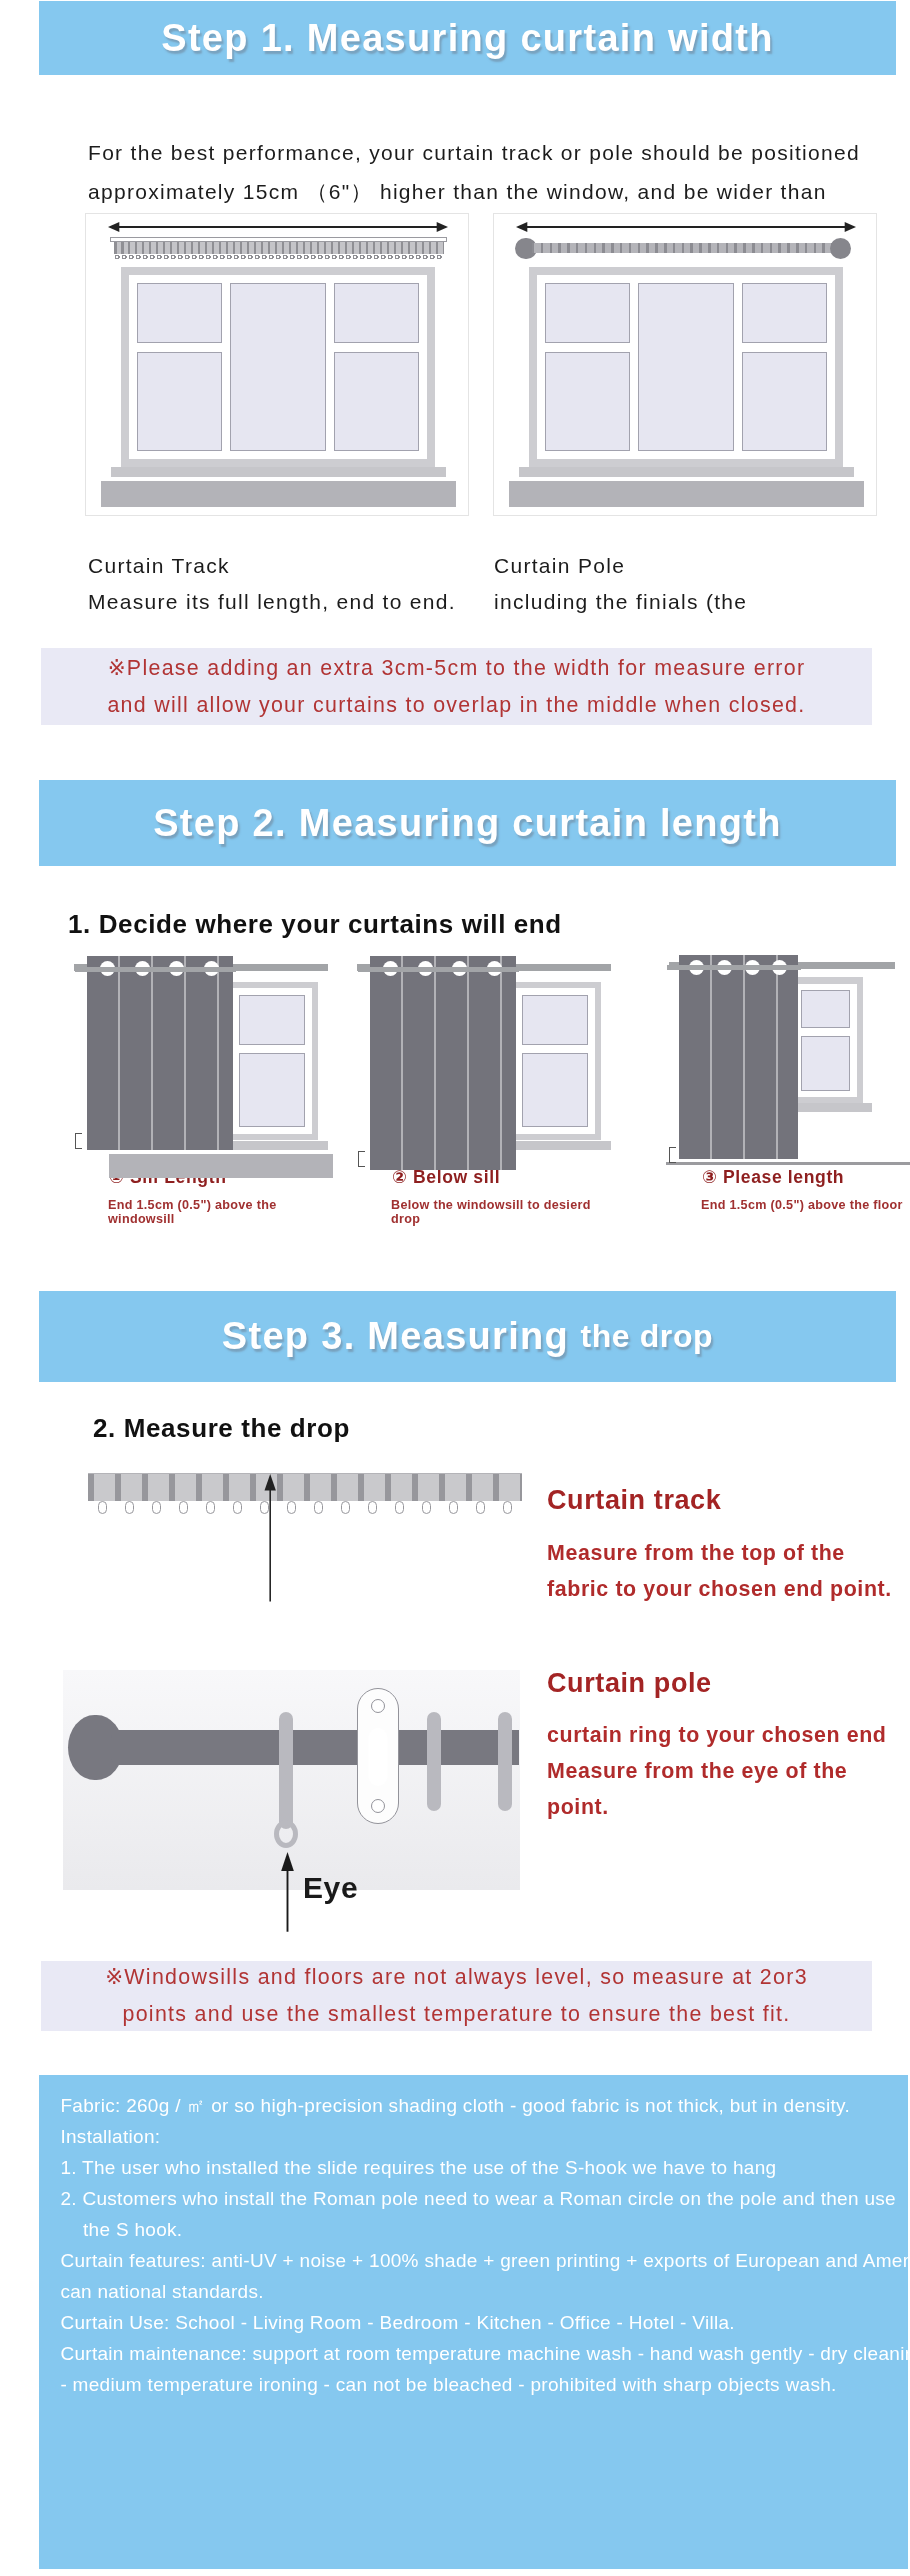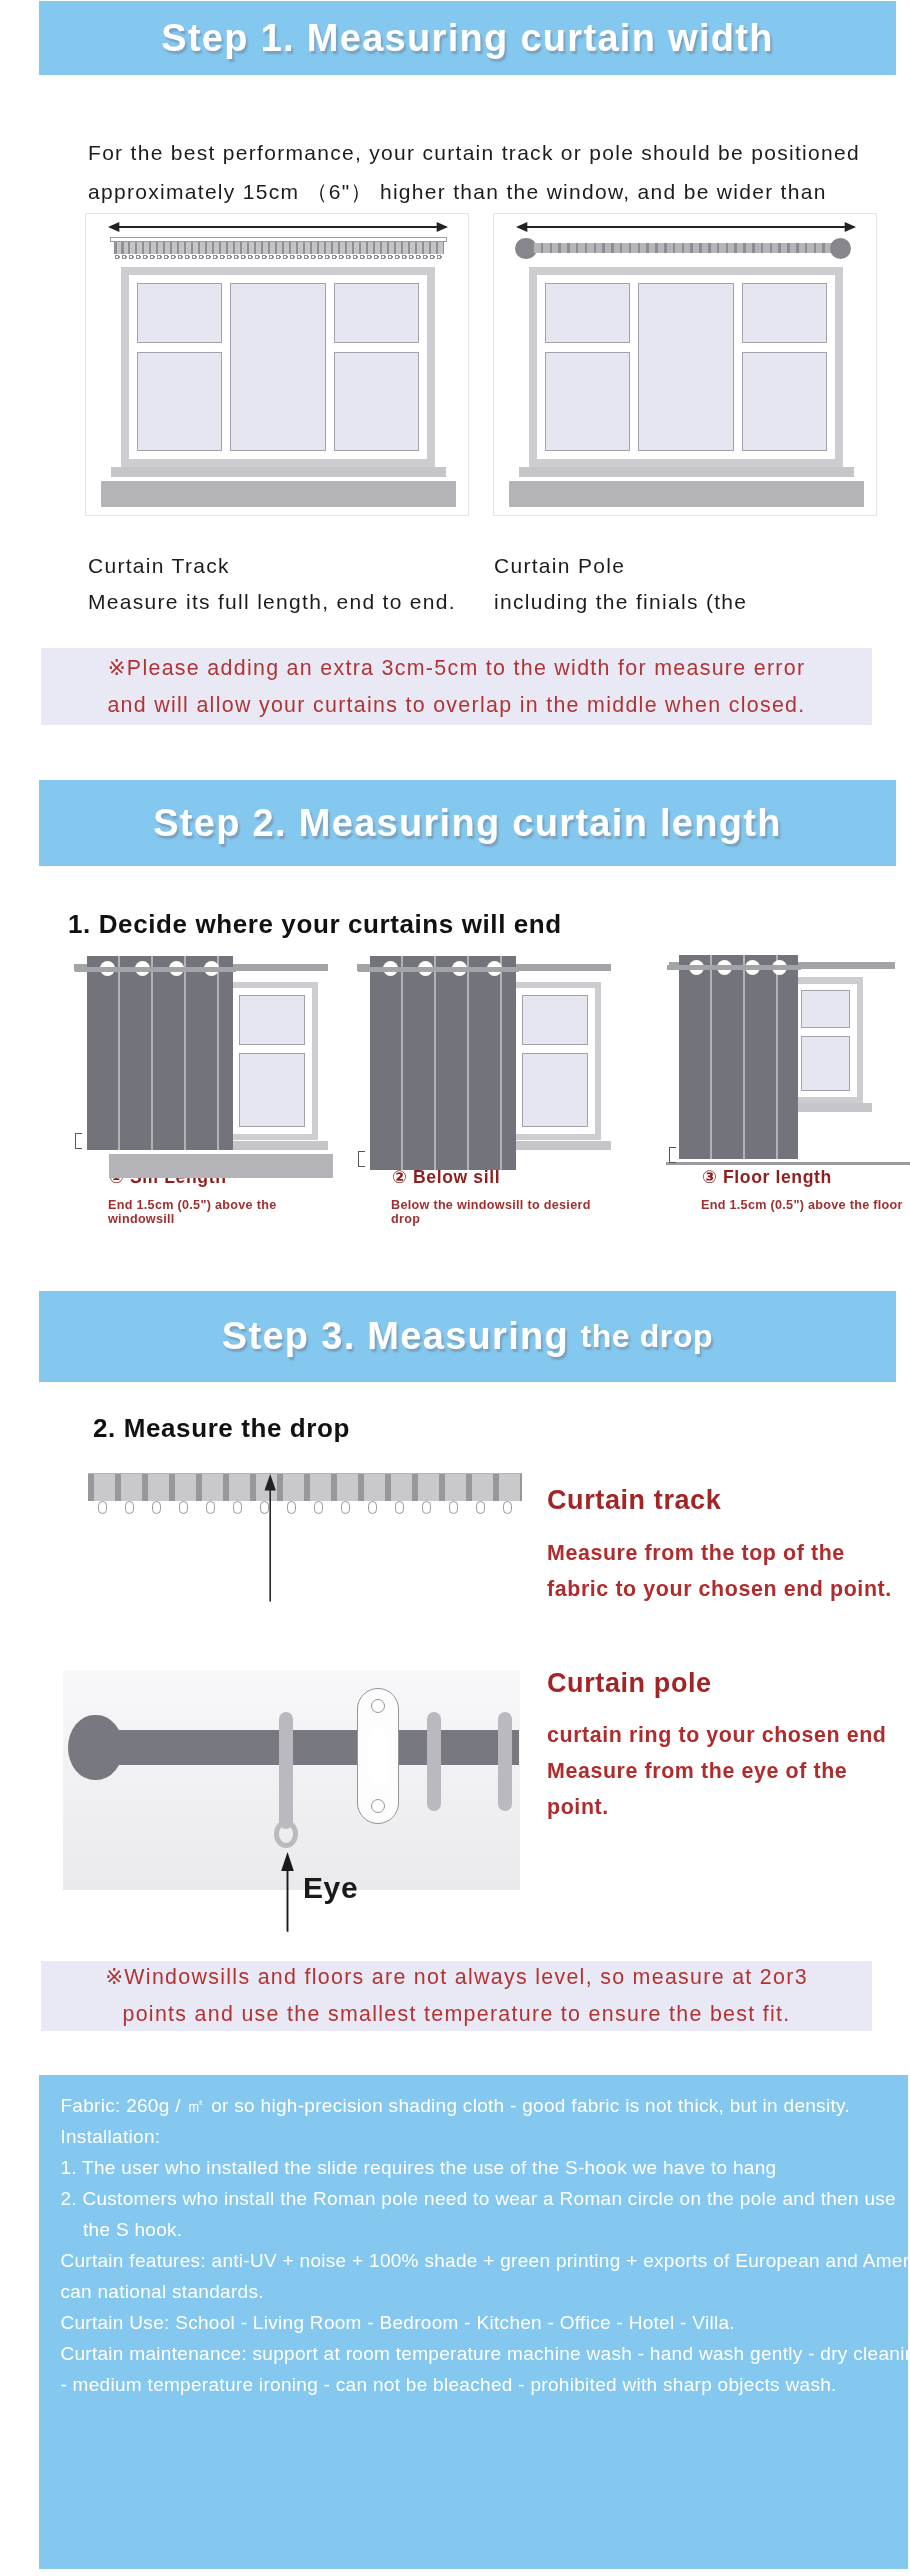--- a/index.html
+++ b/index.html
@@ -320,21 +320,21 @@
         <div class="gromrow">
             <span class="grommet"></span>
             <span class="grommet"></span>
             <span class="grommet"></span>
             <span class="grommet"></span>
           </div>
         <div class="gromrod"></div>
       </div>
       <div class="floorline" style="top:211px;left:0px;width:264px;"></div>
       <div class="lbracket" style="top:196px;left:2.5px;"></div>
-      <div class="dlabel" style="left:36px;">③ Floor length</div>
+      <div class="dlabel" style="left:36px;">③ Please length</div>
       <div class="dcap" style="left:35px;">End 1.5cm (0.5") above the floor</div>
     </div>
   </div>
 
   <div class="banner" id="banner3">
     <span class="t">Step 3. Measuring</span>
     <span class="t-sub">the drop</span>
   </div>
 
   <div class="black-h" id="heading2">2. Measure the drop</div>

